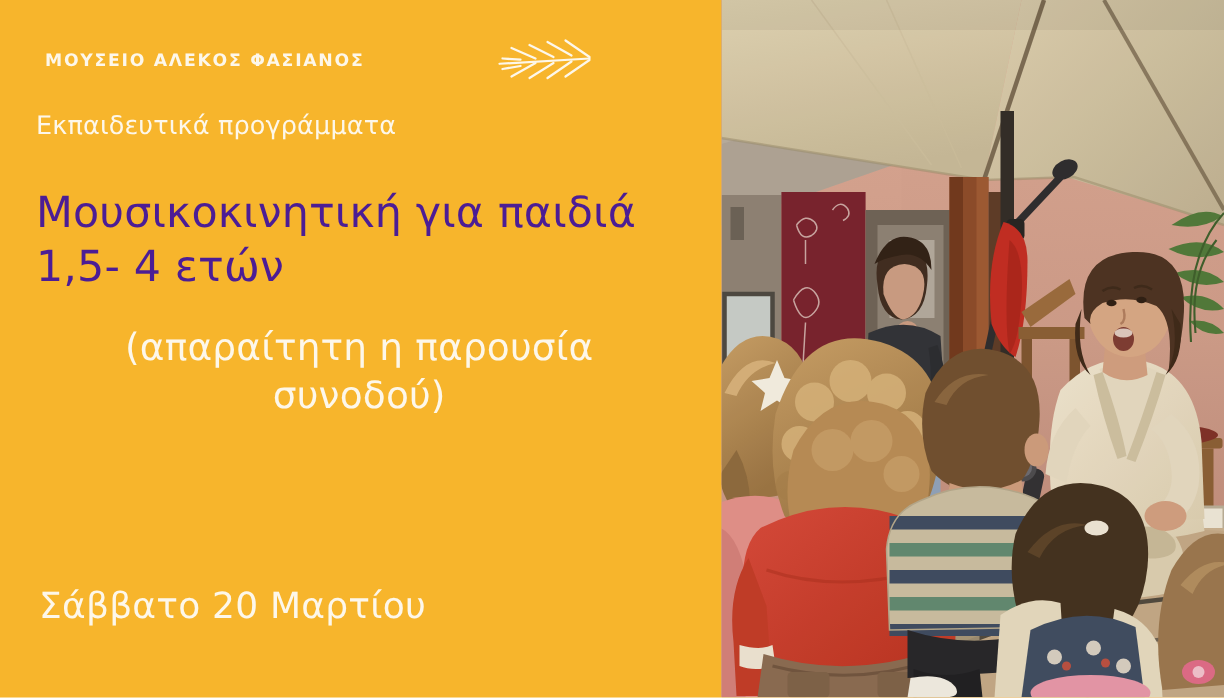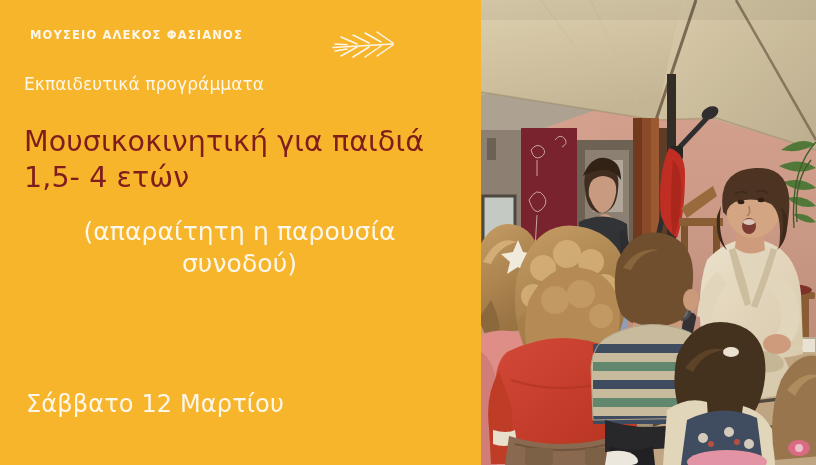--- a/index.html
+++ b/index.html
@@ -31,21 +31,21 @@
     overflow: hidden;
   }
 
   .brandbar {
     position: absolute;
     top: 28px;
     left: 30px;
     right: 28px;
     height: 24px;
     display: flex;
-    align-items: flex-start;
+    align-items: center;
     justify-content: space-between;
   }
   .brand-name {
     color: #fdf7ea;
     font-size: 11.5px;
     font-weight: 700;
     letter-spacing: 1.15px;
     white-space: nowrap;
     font-family: "DejaVu Sans", "Liberation Sans", sans-serif;
   }
@@ -68,21 +68,21 @@
     color: #fdf7ea;
     font-size: 17px;
     font-weight: 400;
     line-height: 1.18;
     letter-spacing: 0.1px;
     margin: 0 0 30px 0;
     font-family: "DejaVu Sans", "Liberation Sans", sans-serif;
   }
 
   .headline {
-    color: #7f1d1d;
+    color: #4c1d95;
     font-size: 28.5px;
     font-weight: 400;
     line-height: 1.26;
     letter-spacing: 0.1px;
     margin: 0 0 20px 0;
     font-family: "DejaVu Sans", "Liberation Sans", sans-serif;
   }
 
   .note {
     color: #fdf7ea;
@@ -153,21 +153,21 @@
     </div>
 
     <div class="copy">
       <p class="kicker">Εκπαιδευτικά προγράμματα</p>
 
       <h1 class="headline">Μουσικοκινητική για παιδιά 1,5- 4 ετών</h1>
 
       <p class="note">(απαραίτητη η παρουσία συνοδού)</p>
     </div>
 
-    <div class="date-line"> Σάββατο 12 Μαρτίου</div>
+    <div class="date-line"> Σάββατο 20 Μαρτίου</div>
   </section>
 
   <section class="panel-photo">
     <svg class="photo-svg" viewBox="0 0 335 465" preserveAspectRatio="xMidYMid slice">
       <defs>
         <linearGradient id="gCanopy" x1="0" y1="0" x2="0.3" y2="1">
           <stop offset="0%" stop-color="#e2d6b6"></stop>
           <stop offset="100%" stop-color="#c8bb9b"></stop>
         </linearGradient>
         <linearGradient id="gCanopy2" x1="0" y1="0" x2="1" y2="1">

